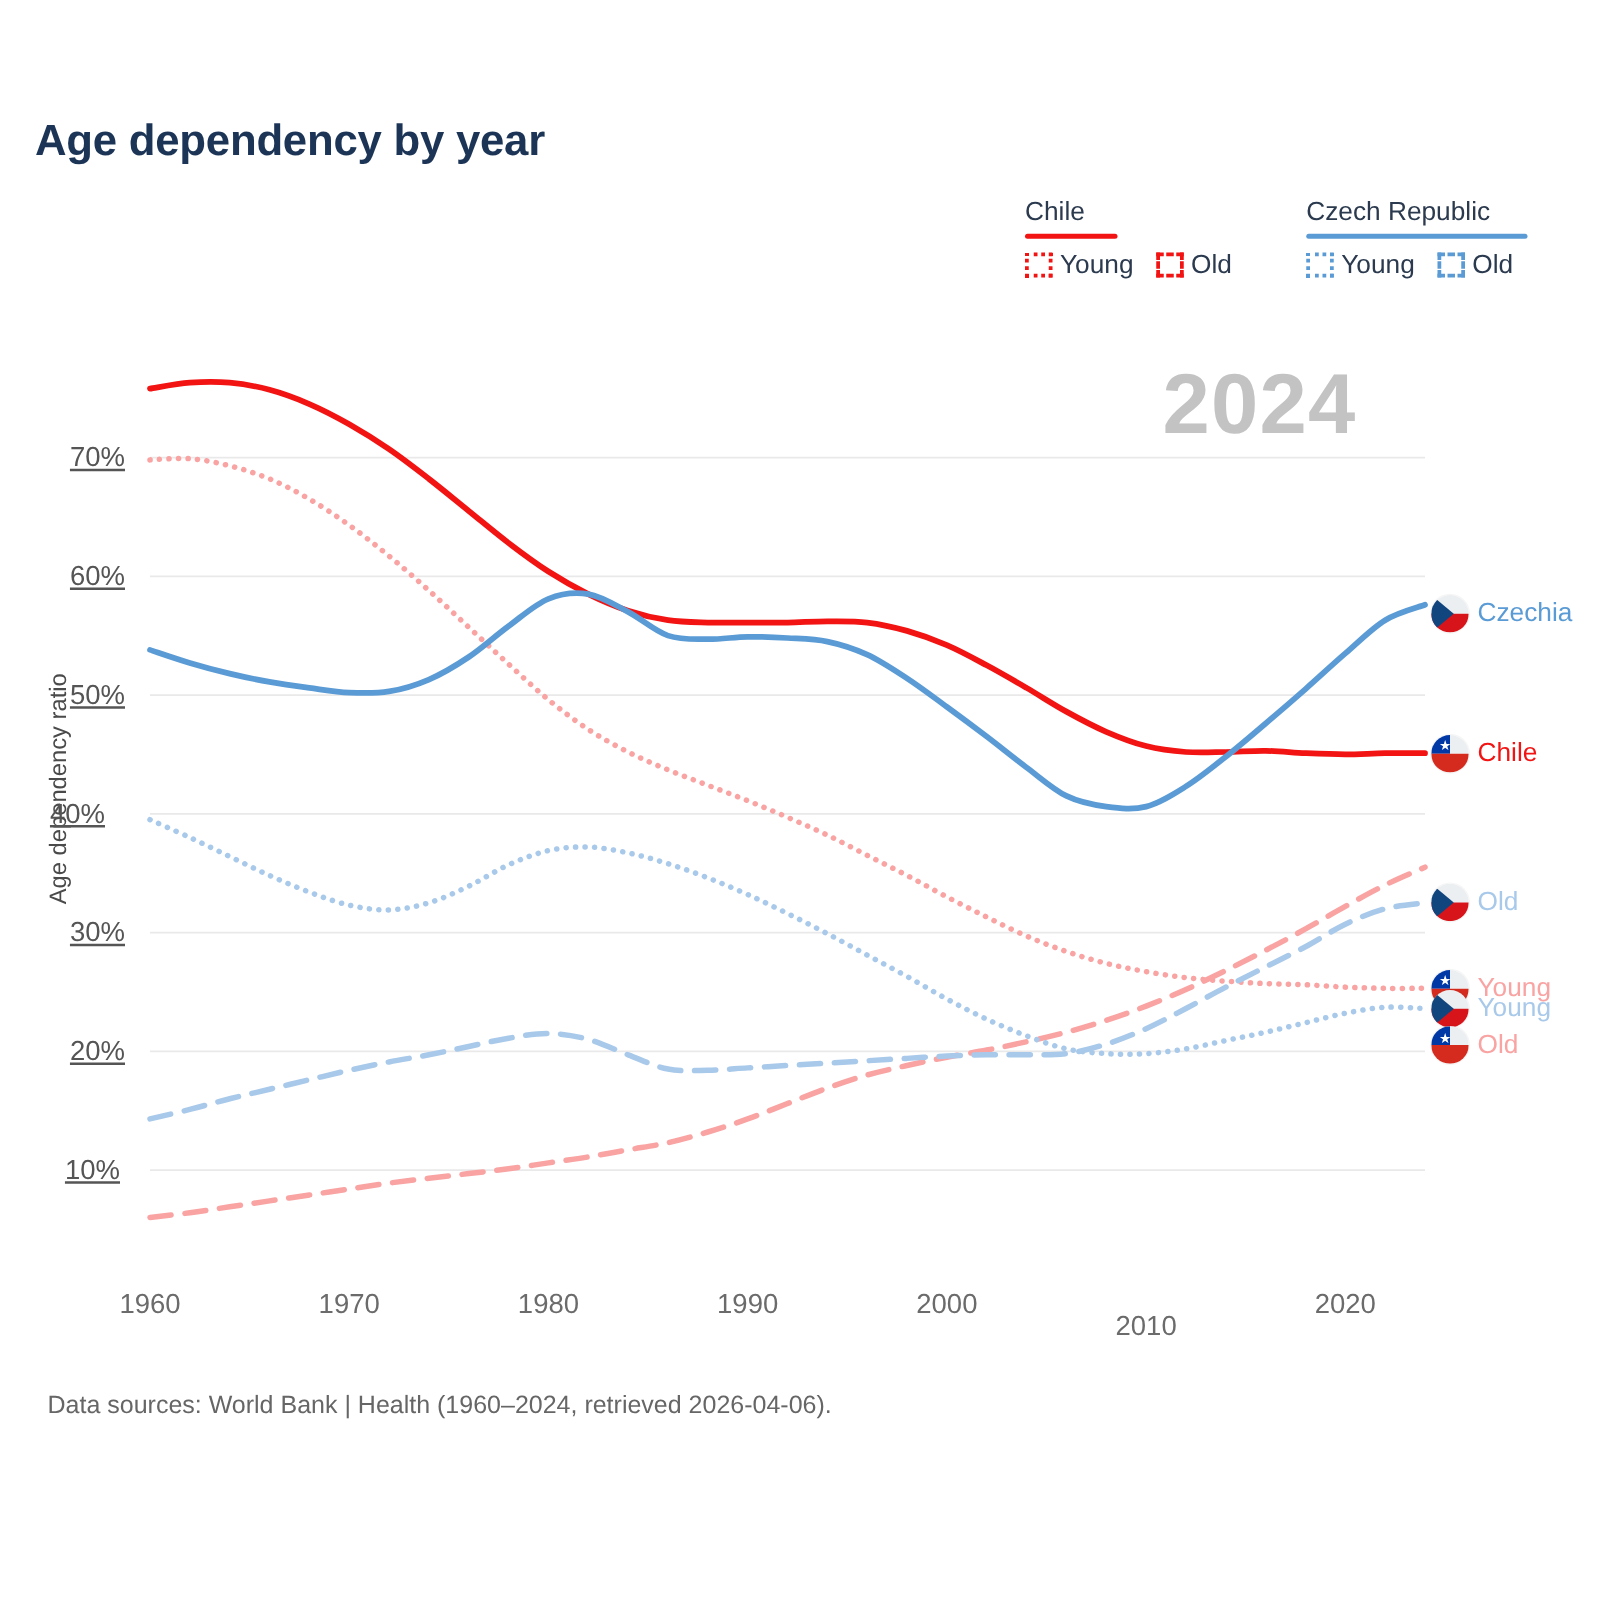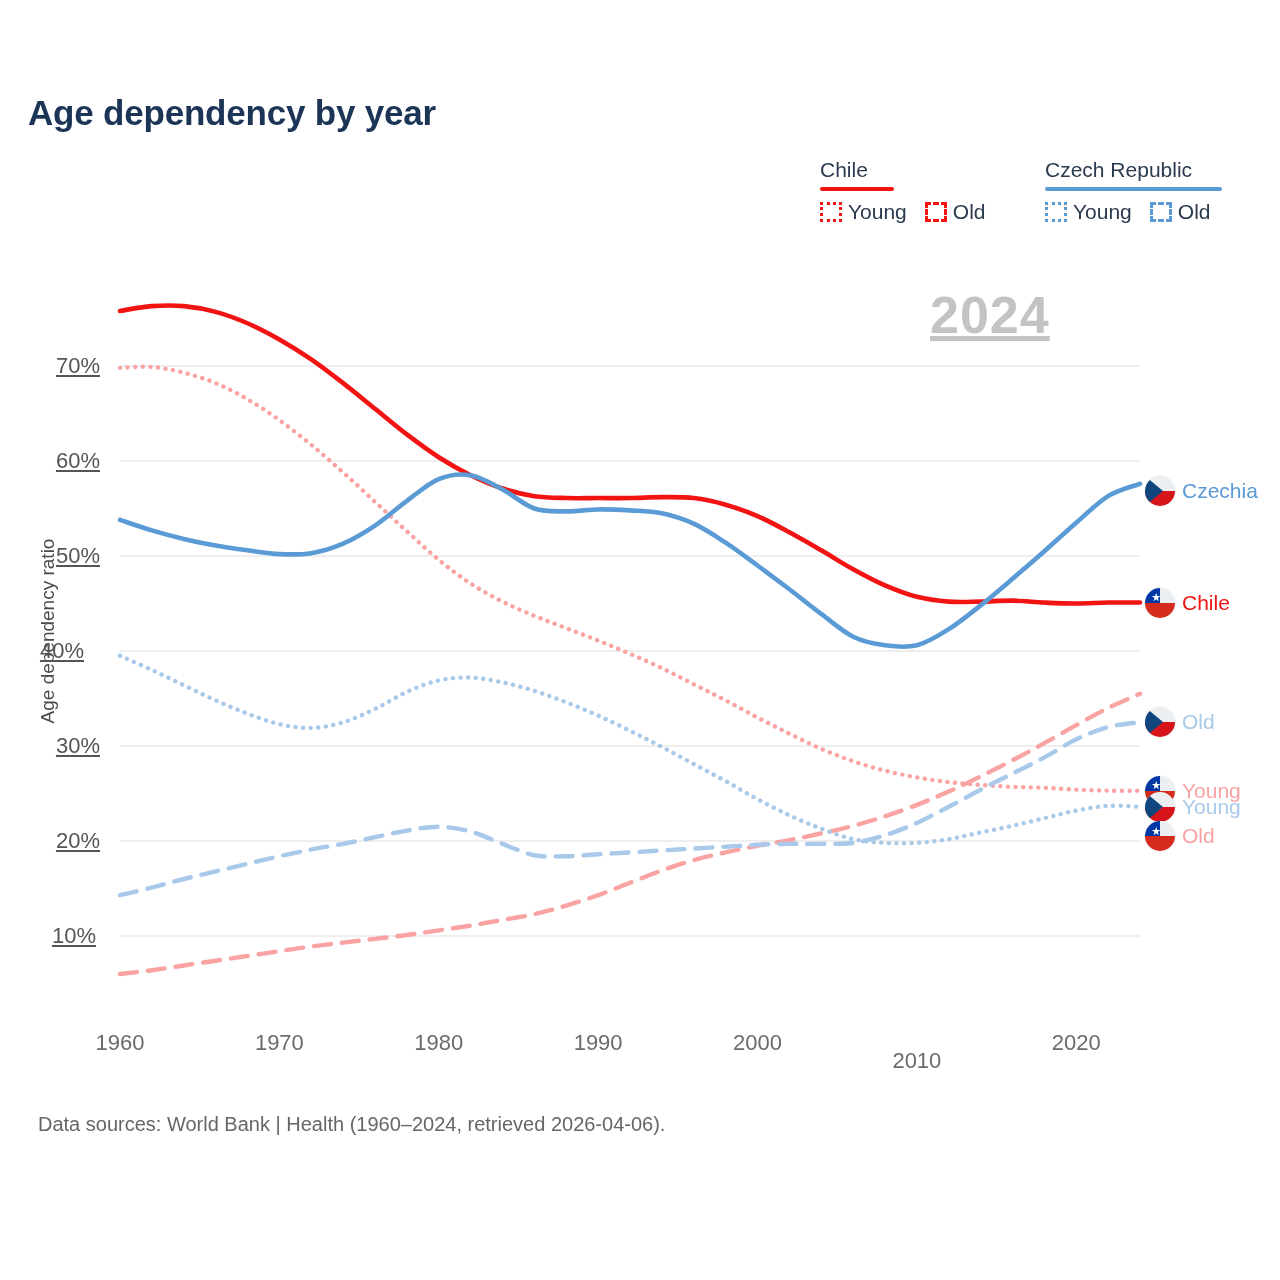--- a/index.html
+++ b/index.html
@@ -32,22 +32,22 @@
   .legend-items{display:flex;gap:18px;margin-top:9px;align-items:center;}
   .legend-item{display:flex;align-items:center;gap:6px;}
   .swatch{width:22px;height:20px;box-sizing:border-box;background:transparent;}
   .swatch.dot{border:3px dotted;}
   .swatch.dash{border:3px dashed;}
   .legend-label{font-size:21px;color:#2b3a4e;white-space:nowrap;}
 
   
   .watermark{
     position:absolute;left:930px;top:289px;
-    font-size:52px;font-weight:bold;color:#c3c3c3;
-    letter-spacing:1px;line-height:1;text-decoration:underline;
+    font-size:68px;font-weight:bold;color:#c3c3c3;
+    letter-spacing:1px;line-height:1;
   }
 
   
   .ylabel{
     position:absolute;left:-62px;top:620px;width:220px;
     transform:rotate(-90deg);transform-origin:center center;
     text-align:center;font-size:19px;color:#4a4a4a;
   }
   .ytick{
     position:absolute;right:0;width:70px;text-align:right;

